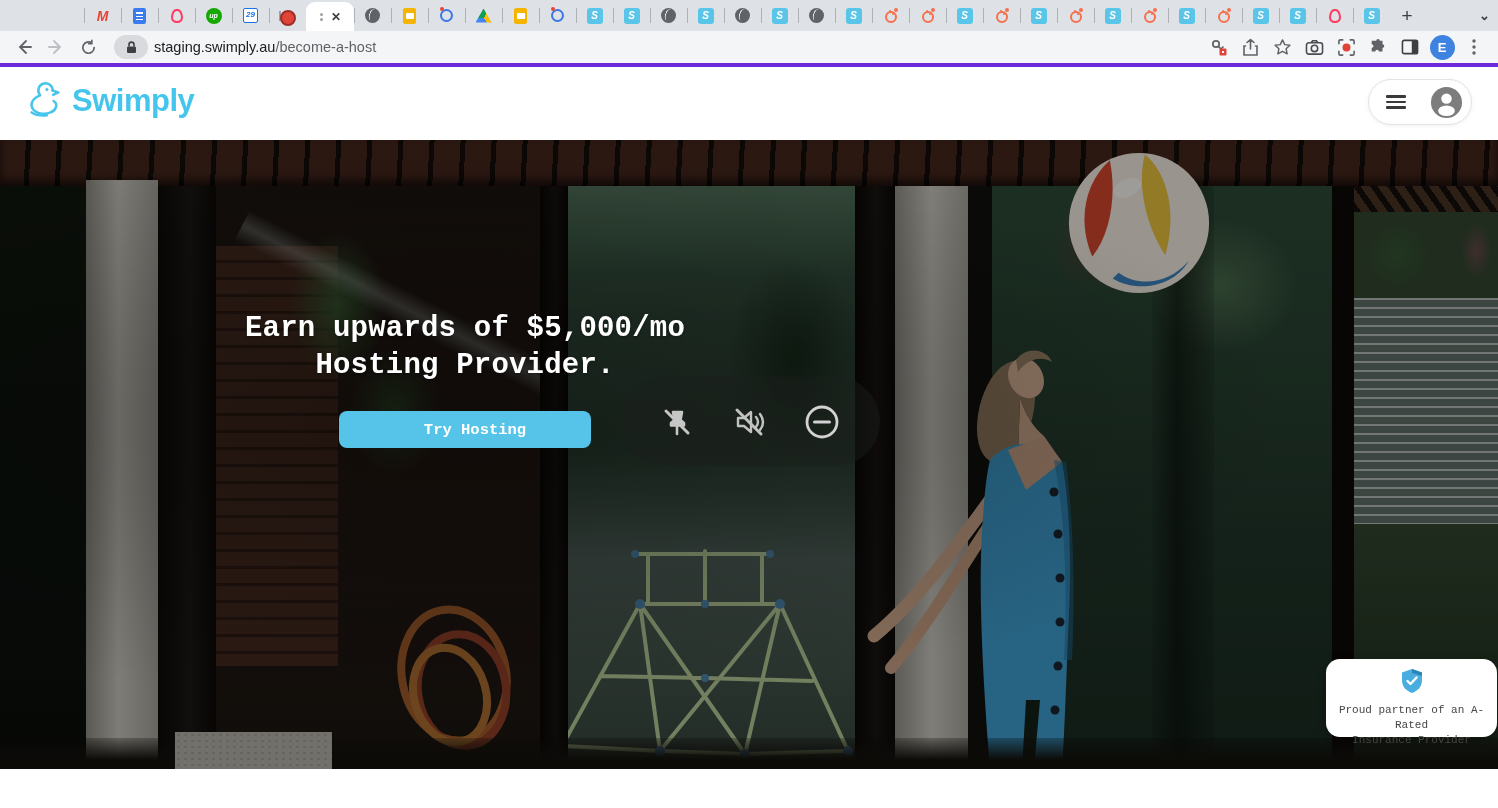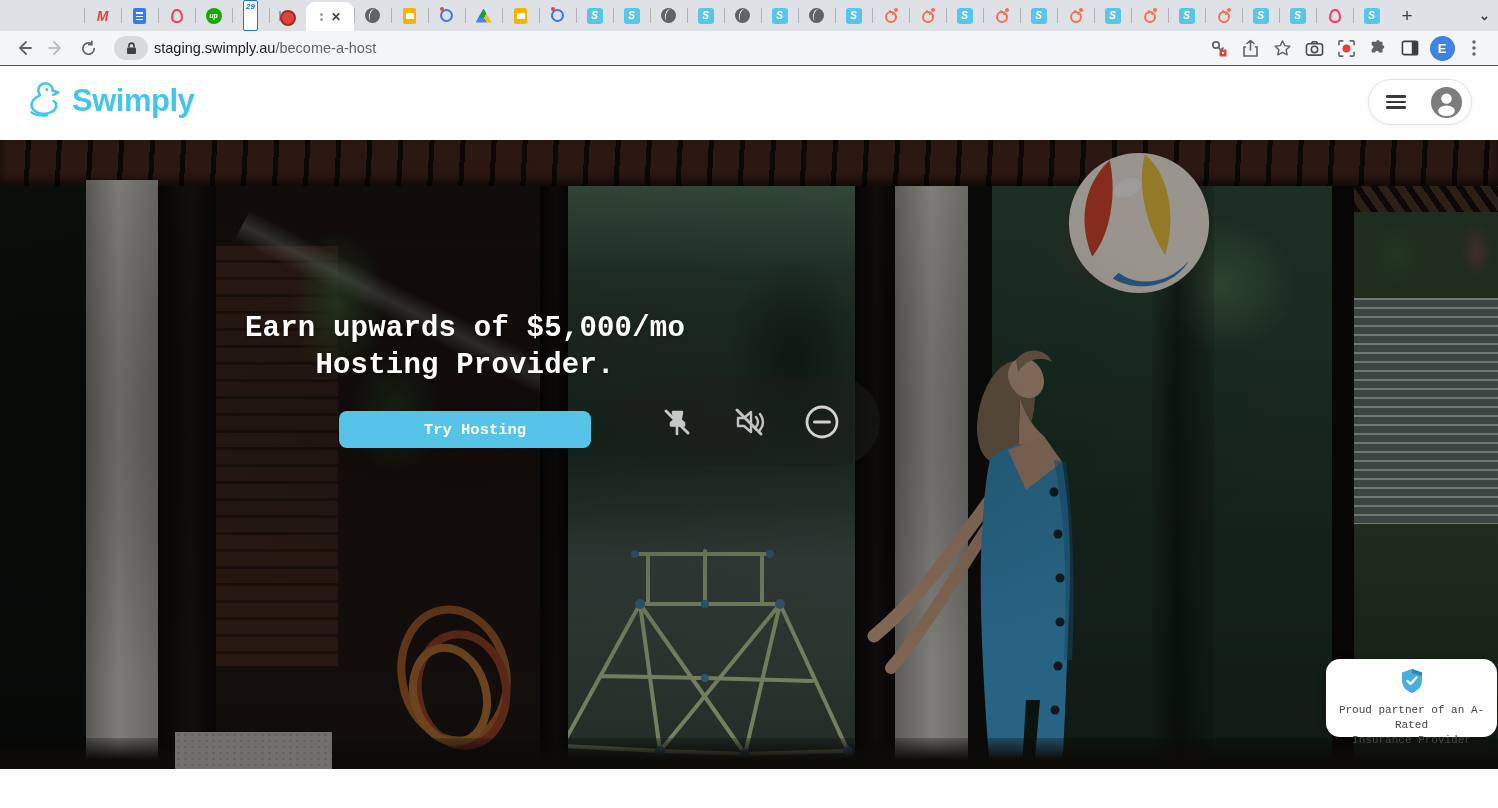--- a/index.html
+++ b/index.html
@@ -13,42 +13,42 @@
   .ptab + .ptab::before, .ptab:first-child::before { content:""; position:absolute; left:0; top:8px; height:15px; width:1px; background:#aeb1b6; }
   .active-tab { width:48px; background:#fff; border-radius:9px 9px 0 0; margin-top:2px; display:flex; align-items:center; justify-content:center; gap:6px; }
   .active-tab .x { font-size:12px; color:#3c4043; font-weight:bold; line-height:1; }
   .fav { display:inline-block; position:relative; }
   .fav-gmail { width:16px; height:14px; color:#ea4335; font-weight:bold; font-size:14px; line-height:14px; text-align:center; }
   .fav-google-docs { width:13px; height:16px; background:#3a7af3; border-radius:2px; }
   .fav-google-docs::after { content:""; position:absolute; left:3px; top:4px; width:7px; height:8px;
     background:repeating-linear-gradient(180deg,#fff 0 1.5px,transparent 1.5px 3.5px); }
   .fav-airbnb { width:12px; height:14px; border:2px solid #ff385c; border-radius:46% 46% 50% 50% / 62% 62% 40% 40%; }
   .fav-upwork { width:16px; height:16px; background:#14a800; border-radius:50%; color:#fff; font-size:7px; font-weight:bold; text-align:center; line-height:16px; }
-  .fav-google-calendar { width:15px; height:31px; background:#fff; border:1.5px solid #1a73e8; border-radius:2px; color:#1a73e8; font-size:8px; font-weight:bold; text-align:center; line-height:12px; }
+  .fav-google-calendar { width:15px; height:15px; background:#fff; border:1.5px solid #1a73e8; border-radius:2px; color:#1a73e8; font-size:8px; font-weight:bold; text-align:center; line-height:12px; }
   .fav-screen-recording { width:18px; height:16px; }
   .fav-screen-recording::before { content:""; position:absolute; left:0; top:3px; width:2px; height:10px; background:#9aa0a6; }
   .fav-screen-recording::after { content:""; position:absolute; right:1px; top:2px; width:12px; height:12px; border-radius:50%; background:#e04438; border:2px solid #9d2d25; }
   .fav-globe { width:15px; height:15px; background:#5f6368; border-radius:50%; overflow:hidden; }
   .fav-globe::after { content:""; position:absolute; left:4px; top:1px; width:7px; height:12px; border-left:1.5px solid #fff; border-radius:50%; transform:rotate(18deg); }
   .fav-google-slides { width:13px; height:16px; background:#f4b400; border-radius:2px; }
   .fav-google-slides::after { content:""; position:absolute; left:2.5px; top:5px; width:8px; height:6px; background:#fff; border-radius:1px; }
   .fav-blue-ring { width:13px; height:13px; border:2.5px solid #3b78e7; border-radius:50%; }
   .fav-blue-ring::after { content:""; position:absolute; left:-2px; top:-4px; width:4px; height:4px; border-radius:50%; background:#ea4335; }
   .fav-google-drive { width:16px; height:14px; clip-path:polygon(50% 0,100% 100%,0 100%);
     background:conic-gradient(from 150deg at 50% 62%, #4285f4 0 120deg, #0f9d58 0 240deg, #fbbc04 0 360deg); }
   .fav-swimply { width:16px; height:16px; background:#59c5e8; border-radius:3px; color:#fff; font-size:10px; font-weight:bold; text-align:center; line-height:16px; }
   .fav-hubspot { width:16px; height:16px; }
   .fav-hubspot::before { content:""; position:absolute; left:2px; bottom:1px; width:8px; height:8px; border:2.2px solid #f5704d; border-radius:50%; }
   .fav-hubspot::after { content:""; position:absolute; right:1px; top:0; width:4px; height:4px; border-radius:50%; background:#f5704d;
     box-shadow:-3px 4px 0 -1px #f5704d, -6px 1px 0 -1px #f5704d; }
   .newtab-btn { width:34px; display:flex; align-items:center; justify-content:center; font-size:19px; color:#3c4043; cursor:pointer; }
   .tabsearch { position:absolute; right:8px; top:0; height:31px; display:flex; align-items:center; font-size:13px; font-weight:bold; color:#3c4043; cursor:pointer; }
 
   
-  .toolbar { position:absolute; top:31px; left:0; width:1498px; height:35px; background:#f4f5f6; border-bottom:1px solid #6d28d9; display:flex; align-items:center; padding:16px 10px; gap:4px; }
+  .toolbar { position:absolute; top:31px; left:0; width:1498px; height:35px; background:#f4f5f6; border-bottom:7px solid #6d28d9; display:flex; align-items:center; padding:16px 10px; gap:4px; }
   .tb-ico { width:28px; height:28px; display:flex; align-items:center; justify-content:center; border-radius:50%; cursor:pointer; flex:0 0 auto; }
   .omnibox { flex:1; height:28px; display:flex; align-items:center; margin:0 6px; border-radius:14px; padding-left:2px; }
   .lock-pill { height:24px; width:34px; background:#d8dadd; border-radius:12px; display:flex; align-items:center; justify-content:center; margin-right:6px; cursor:pointer; }
   .url { font-size:14.5px; color:#202124; white-space:nowrap; }
   .url .path { color:#5f6368; }
   .avatar-e { width:25px; height:25px; border-radius:50%; background:var(--avatar,#3d83df); color:#fff; font-size:13px; font-weight:bold; display:flex; align-items:center; justify-content:center; cursor:pointer; }
 
   
   .site-header { position:absolute; top:67px; left:0; width:1498px; height:89px; background:#fff; border-bottom:1px solid #ececec; }
   .logo { position:absolute; left:24px; top:14px; display:flex; align-items:center; gap:6px; cursor:pointer; }

